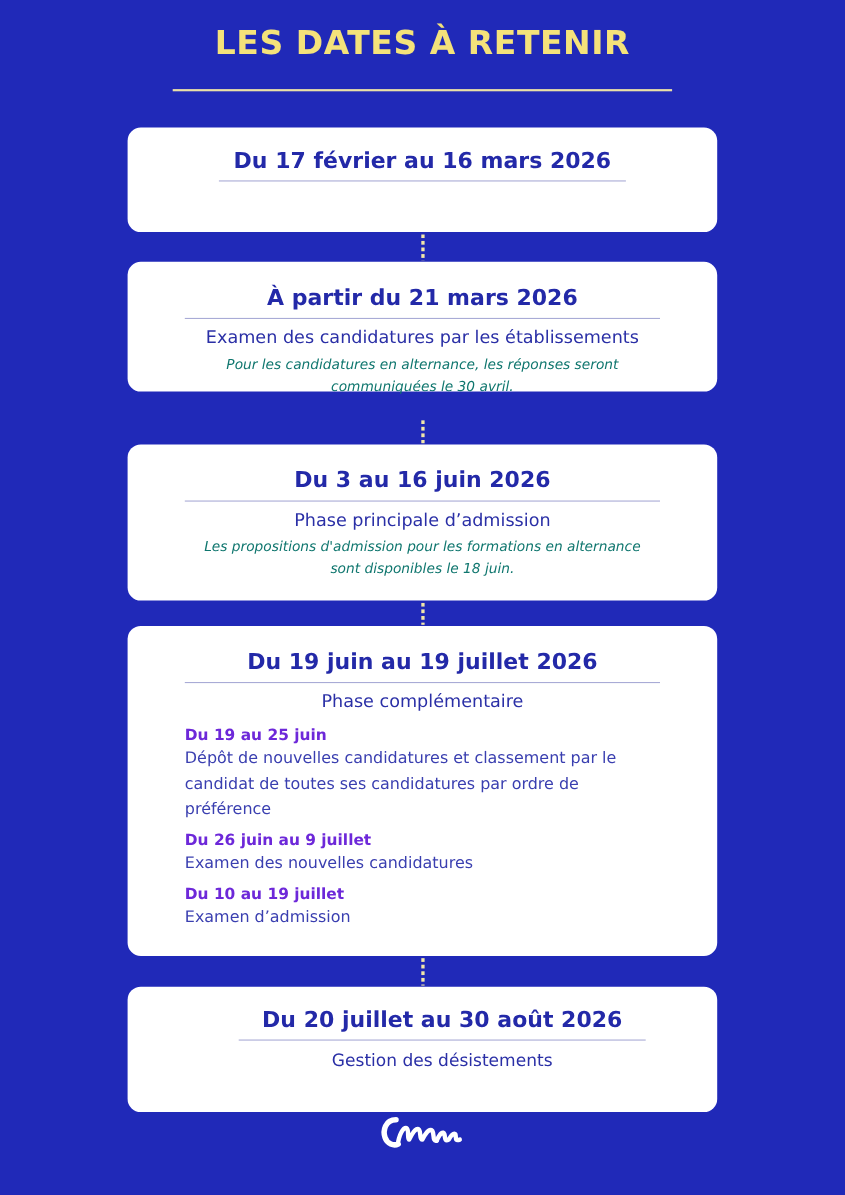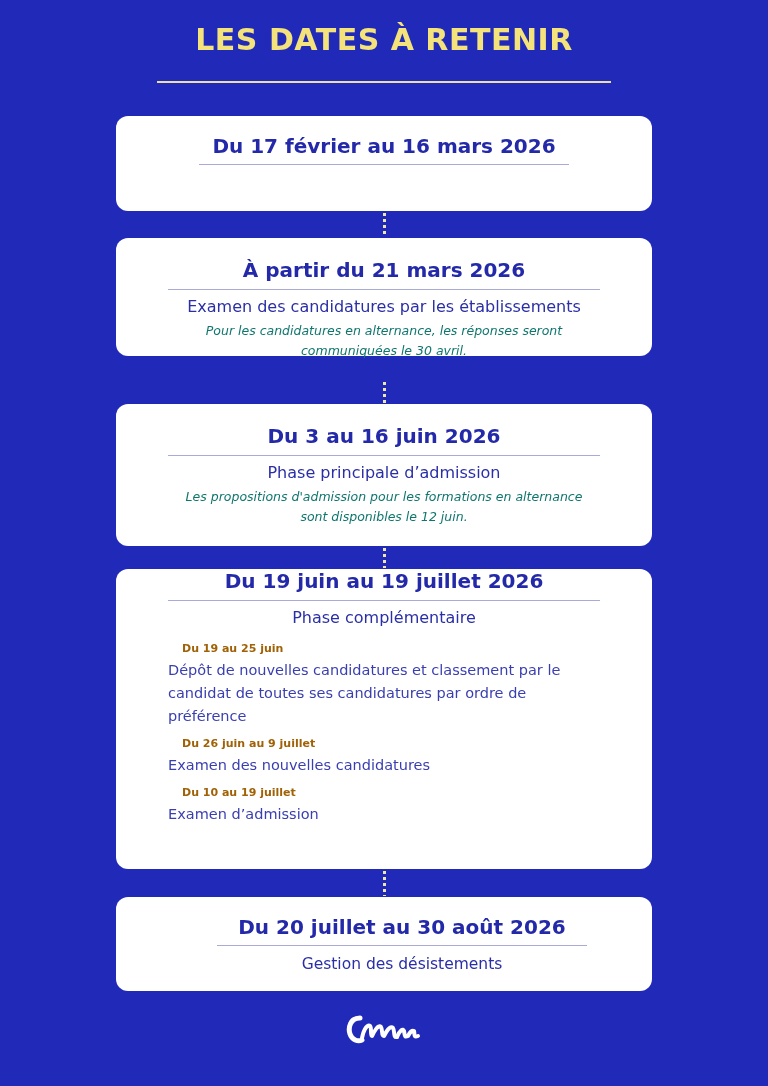--- a/index.html
+++ b/index.html
@@ -36,21 +36,21 @@
     .card .note {
       text-align: center; font-size: 12.5px; font-style: italic; color: #0f766e;
       line-height: 20px;
     }
     .connector {
       position: absolute; left: 383px; width: 3px;
       background-image: linear-gradient(#f1e6a9 55%, transparent 55%);
       background-size: 3px 6px;
     }
     .sub { padding-left: 52px; }
-    .sub .sub-date { font-weight: bold; font-size: 11px; color: #a16207; line-height: 20px; margin-left: 14px; }
+    .sub .sub-date { font-weight: bold; font-size: 14px; color: #6d28d9; line-height: 20px; }
     .sub .sub-desc { font-size: 14.5px; color: #3a3fb0; line-height: 23px; width: 440px; }
     .logo {
       position: absolute; left: 346px; top: 1012px; width: 76px; height: 34px;
     }
   </style>
 </head>
 <body>
 
 <h1 class="title">LES DATES À RETENIR</h1>
 <div class="title-rule"></div>
@@ -70,47 +70,47 @@
   <div class="note">communiquées le 30 avril.</div>
 </div>
 
 <div class="connector" style="top:382px;height:21px;"></div>
 
 <div class="card" style="top:404px;height:142px;padding-top:20px;">
   <div class="date">Du 3 au 16 juin 2026</div>
   <div class="rule" style="width:432px;margin-top:7px;"></div>
   <div class="phase" style="margin-top:7px;font-size:16px;">Phase principale d’admission</div>
   <div class="note" style="margin-top:5px;">Les propositions d'admission pour les formations en alternance</div>
-  <div class="note">sont disponibles le 12 juin.</div>
+  <div class="note">sont disponibles le 18 juin.</div>
 </div>
 
 <div class="connector" style="top:548px;height:20px;"></div>
 
-<div class="card" style="top:569px;height:300px;">
+<div class="card" style="top:569px;height:300px;padding-top:20px;">
   <div class="date">Du 19 juin au 19 juillet 2026</div>
   <div class="rule" style="width:432px;margin-top:7px;"></div>
   <div class="phase" style="margin-top:7px;font-size:16px;">Phase complémentaire</div>
 
   <div class="sub" style="margin-top:12px;">
     <div class="sub-date">Du 19 au 25 juin</div>
     <div class="sub-desc">Dépôt de nouvelles candidatures et classement par le candidat de toutes ses candidatures par ordre de préférence</div>
   </div>
   <div class="sub" style="margin-top:6px;">
     <div class="sub-date">Du 26 juin au 9 juillet</div>
     <div class="sub-desc">Examen des nouvelles candidatures</div>
   </div>
   <div class="sub" style="margin-top:6px;">
     <div class="sub-date">Du 10 au 19 juillet</div>
     <div class="sub-desc">Examen d’admission</div>
   </div>
 </div>
 
 <div class="connector" style="top:871px;height:25px;"></div>
 
-<div class="card" style="top:897px;height:94px;padding-top:18px;padding-left:36px;">
+<div class="card" style="top:897px;height:114px;padding-top:18px;padding-left:36px;">
   <div class="date">Du 20 juillet au 30 août 2026</div>
   <div class="rule" style="width:370px;margin-top:6px;"></div>
   <div class="phase" style="margin-top:9px;">Gestion des désistements</div>
 </div>
 
 <svg class="logo" viewBox="0 0 76 34">
   <path d="M14 6 C4 6 2 16 4 22 C6 28 12 30 16 28" fill="none" stroke="#ffffff" stroke-width="5" stroke-linecap="round"></path>
   <path d="M16 26 C18 16 22 12 24 14 C26 16 24 24 26 24 C28 20 32 12 35 15 C37 18 35 24 38 24 C40 20 44 13 47 16 C49 19 47 26 51 25" fill="none" stroke="#ffffff" stroke-width="4" stroke-linecap="round" stroke-linejoin="round"></path>
   <path d="M51 25 C54 18 57 16 58 19 C59 23 58 26 62 24 C64 20 66 18 68 19 C69 22 67 26 72 24" fill="none" stroke="#ffffff" stroke-width="4" stroke-linecap="round" stroke-linejoin="round"></path>
 </svg>

